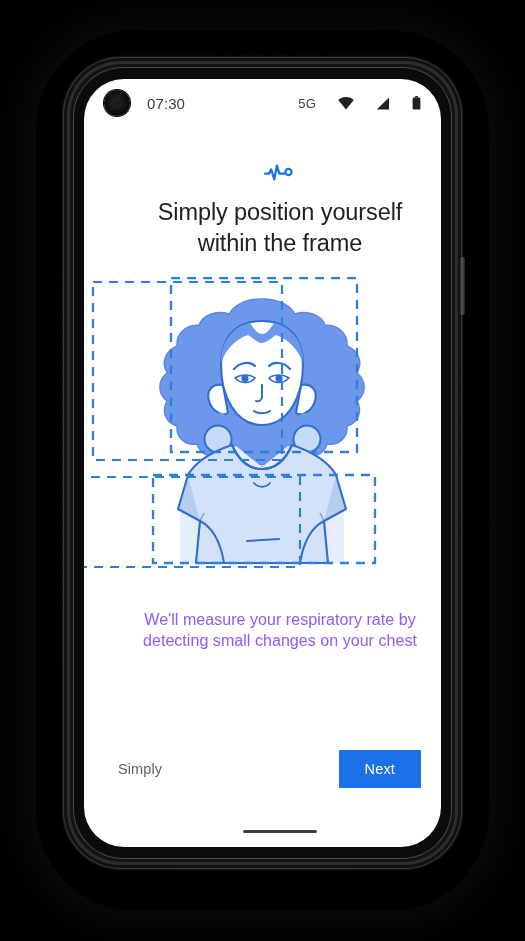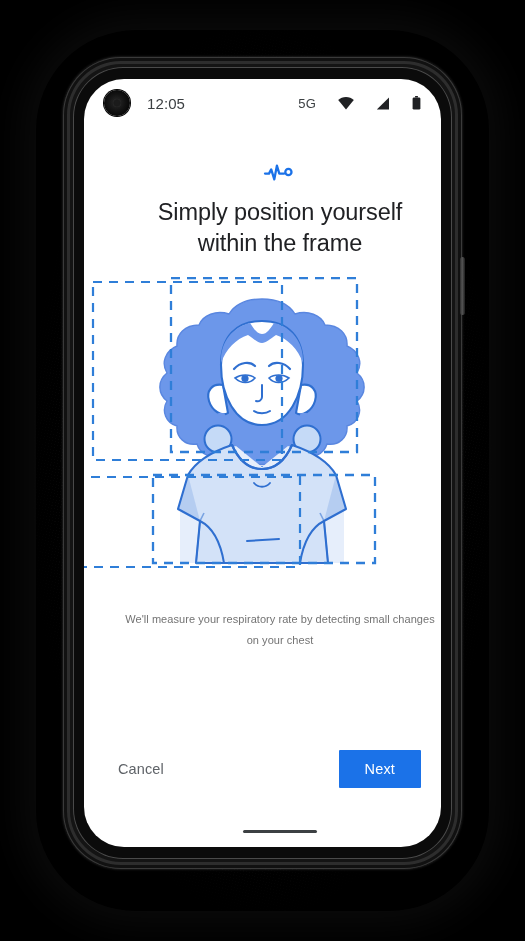--- a/index.html
+++ b/index.html
@@ -184,23 +184,23 @@
     position: absolute;
     left: 0;
     top: 0;
   }
 
   
   .body-copy {
     margin: 12px auto 0;
     width: 322px;
     text-align: center;
-    font-size: 11px;
+    font-size: 16px;
     line-height: 21px;
-    color: #737373;
+    color: #8b5cf6;
     letter-spacing: 0.05px;
   }
 
   
   .actions {
     position: absolute;
     left: 0;
     bottom: 56px;
     width: 357px;
     height: 44px;
@@ -255,21 +255,21 @@
   <div class="halo2"></div>
 
   <div class="phone">
     <div class="phone-inner-ring"></div>
     <div class="side-button"></div>
 
     <div class="screen">
 
       <div class="status-bar">
         <div class="punch-hole"></div>
-        <div class="status-time">12:05</div>
+        <div class="status-time">07:30</div>
         <div class="status-right">
           <span class="status-net">5G</span>
           <svg class="icon-wifi" width="16" height="13" viewBox="0 0 16 13">
             <path d="M8 12.6 0.2 3.1C2.3 1.2 5.0 0.1 8 0.1s5.7 1.1 7.8 3.0L8 12.6z" fill="#202124"></path>
           </svg>
           <svg class="icon-signal" width="14" height="13" viewBox="0 0 14 13">
             <path d="M13 0.4v12.2H0.8L13 0.4z" fill="#202124"></path>
           </svg>
           <svg class="icon-battery" width="9" height="14" viewBox="0 0 9 14">
             <rect x="3" y="0" width="3" height="1.6" rx="0.5" fill="#202124"></rect>
@@ -389,21 +389,21 @@
 
           <svg style="position:absolute; left:0; top:0;" width="357" height="320" viewBox="0 0 357 320">
             <rect x="87" y="1" width="186" height="174" fill="none" stroke="#2f7ed8" stroke-width="2.3" stroke-dasharray="9 7"></rect>
             <rect x="69" y="198" width="222" height="88" fill="none" stroke="#2f7ed8" stroke-width="2.3" stroke-dasharray="9 7"></rect>
           </svg>
         </div>
 
         <div class="body-copy">We'll measure your respiratory rate by detecting small changes on your chest</div>
 
         <div class="actions">
-          <button class="btn-cancel">Cancel</button>
+          <button class="btn-cancel">Simply</button>
           <button class="btn-next">Next</button>
         </div>
 
         <div class="home-indicator"></div>
 
       </div>
     </div>
   </div>
 </div>
 

